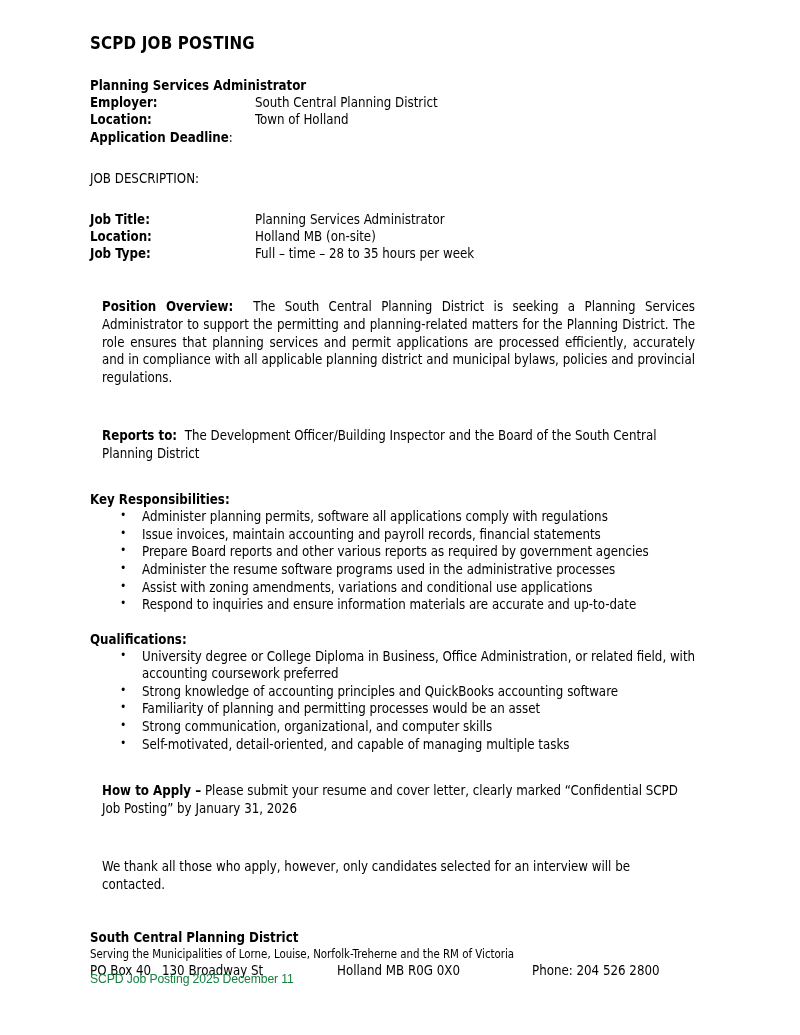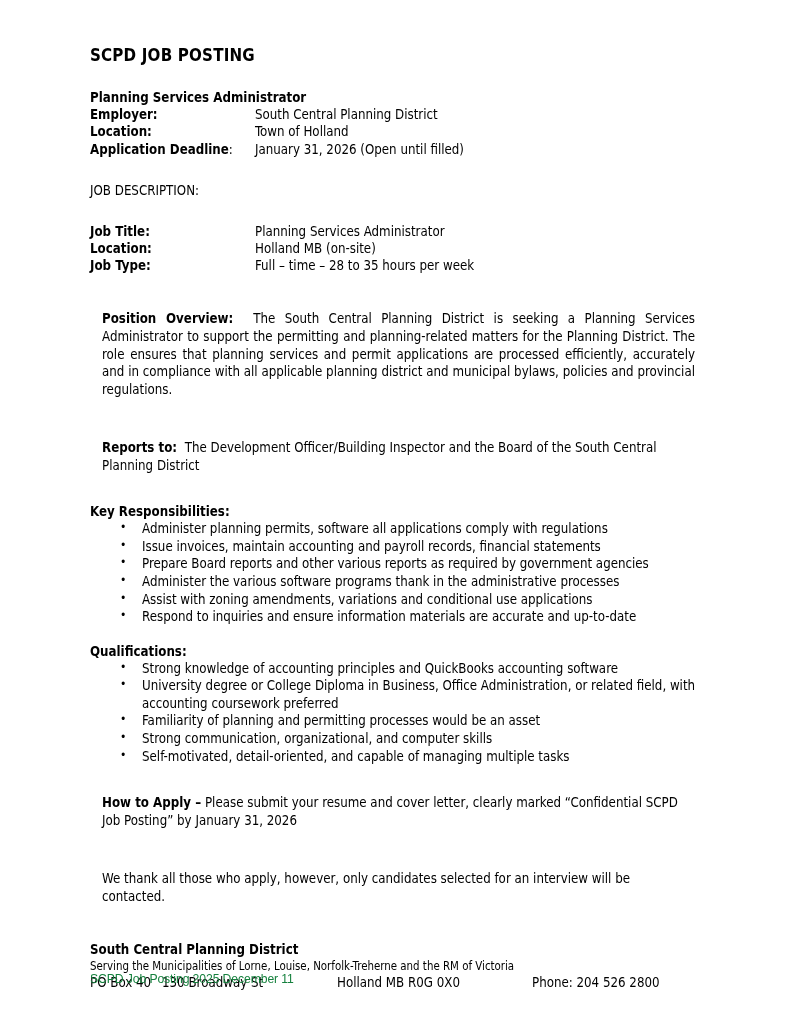--- a/index.html
+++ b/index.html
@@ -21,21 +21,21 @@
     left: 90px;
     top: 0;
     width: 617px;
   }
 
   
   .doc-title {
     font-size: 16.8px;
     font-weight: bold;
     letter-spacing: 0.2px;
-    margin-top: 45px;
+    margin-top: 33px;
     line-height: 1.2;
   }
 
   
   .gap-lg { height: 24px; }
   .gap-md { height: 17px; }
 
   .line {
     line-height: 1.30;
     white-space: nowrap;
@@ -156,21 +156,20 @@
       <span class="v">South Central Planning District</span>
     </div>
 
     <div class="kv">
       <span class="k">Location:</span>
       <span class="v">Town of Holland</span>
     </div>
 
     <div class="kv">
       <span class="k"><span>Application Deadline</span><span style="font-weight:normal">:</span></span>
-      <span class="v">January 31, 2026 (Open until filled)</span>
     </div>
   </div>
 
   <div class="gap-lg"></div>
 
   <div class="plain">JOB DESCRIPTION:</div>
 
   <div class="gap-lg"></div>
 
   <div>
@@ -196,31 +195,31 @@
 
   <p class="para"><span class="lead">Reports to:</span>&nbsp;&nbsp;<span>The Development Officer/Building Inspector and the Board of the South Central Planning District</span></p>
 
   <div class="gap-md"></div>
 
   <div class="section-head">Key Responsibilities:</div>
   <ul class="bullets">
     <li>Administer planning permits, software all applications comply with regulations</li>
     <li>Issue invoices, maintain accounting and payroll records, financial statements</li>
     <li>Prepare Board reports and other various reports as required by government agencies</li>
-    <li>Administer the various software programs thank in the administrative processes</li>
+    <li>Administer the resume software programs used in the administrative processes</li>
     <li>Assist with zoning amendments, variations and conditional use applications</li>
     <li>Respond to inquiries and ensure information materials are accurate and up-to-date</li>
   </ul>
 
   <div class="gap-md"></div>
 
   <div class="section-head">Qualifications:</div>
   <ul class="bullets">
+    <li>University degree or College Diploma in Business, Office Administration, or related field, with accounting coursework preferred</li>
     <li>Strong knowledge of accounting principles and QuickBooks accounting software</li>
-    <li>University degree or College Diploma in Business, Office Administration, or related field, with accounting coursework preferred</li>
     <li>Familiarity of planning and permitting processes would be an asset</li>
     <li>Strong communication, organizational, and computer skills</li>
     <li>Self-motivated, detail-oriented, and capable of managing multiple tasks</li>
   </ul>
 
   <div class="gap-md"></div>
 
   <p class="para"><span class="lead">How to Apply –</span> <span>Please submit your resume and cover letter, clearly marked “Confidential SCPD Job Posting” by January 31, 2026</span></p>
 
   <div class="gap-md"></div>

